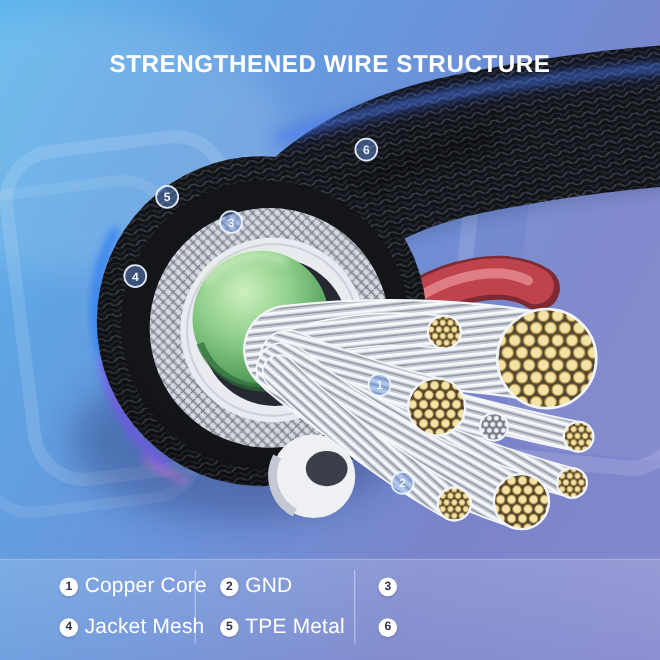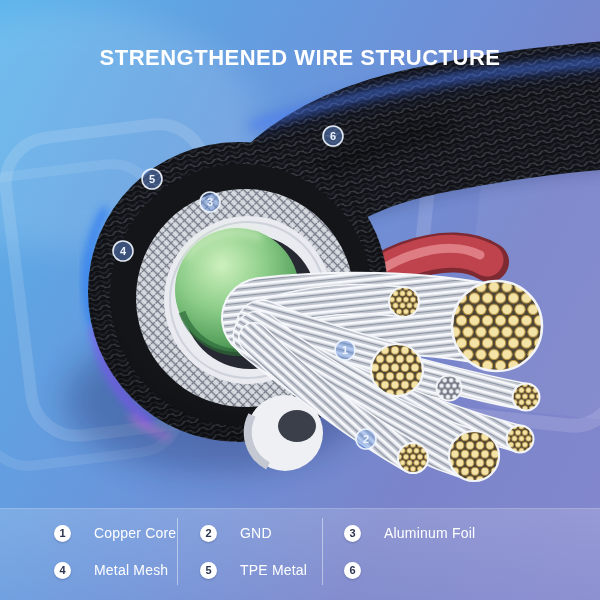--- a/index.html
+++ b/index.html
@@ -18,21 +18,21 @@
     background:linear-gradient(180deg,rgba(255,255,255,.16),rgba(255,255,255,.07));
     border-top:1px solid rgba(255,255,255,.25);
   }
   .legend-item{position:absolute;display:flex;align-items:center;height:18px;}
   .legend-badge{
     width:17px;height:17px;border-radius:50%;background:#ffffff;flex:0 0 17px;
     display:flex;align-items:center;justify-content:center;
     color:#2b3350;font-size:11px;font-weight:bold;line-height:1;
     box-shadow:0 1px 2px rgba(20,30,70,.25);
   }
-  .legend-label{margin-left:23px;color:#ffffff;font-size:14px;letter-spacing:.2px;white-space:nowrap;}
+  .legend-label{margin-left:6px;color:#ffffff;font-size:19px;letter-spacing:.2px;white-space:nowrap;}
   .divider{position:absolute;width:1px;background:rgba(255,255,255,.45);}
   .co-badge circle{fill:rgba(104,148,226,.48);stroke:rgba(240,246,255,.92);stroke-width:1.6;}
   .co-badge text{fill:#eef4ff;font-size:11px;font-weight:bold;font-family:"Liberation Sans",sans-serif;text-anchor:middle;}
 </style>
 </head>
 <body>
 
 <div id="stage">
 
   <svg id="art" width="600" height="600" viewBox="0 0 600 600">
@@ -252,25 +252,24 @@
   <div class="legend-item" style="left:54px;top:524px;">
     <span class="legend-badge">1</span>
     <span class="legend-label">Copper Core</span>
   </div>
   <div class="legend-item" style="left:200px;top:524px;">
     <span class="legend-badge">2</span>
     <span class="legend-label">GND</span>
   </div>
   <div class="legend-item" style="left:344px;top:524px;">
     <span class="legend-badge">3</span>
-    <span class="legend-label">Aluminum Foil</span>
   </div>
   <div class="legend-item" style="left:54px;top:561px;">
     <span class="legend-badge">4</span>
-    <span class="legend-label">Metal Mesh</span>
+    <span class="legend-label">Jacket Mesh</span>
   </div>
   <div class="legend-item" style="left:200px;top:561px;">
     <span class="legend-badge">5</span>
     <span class="legend-label">TPE Metal</span>
   </div>
   <div class="legend-item" style="left:344px;top:561px;">
     <span class="legend-badge">6</span>
   </div>
 
 </div>

